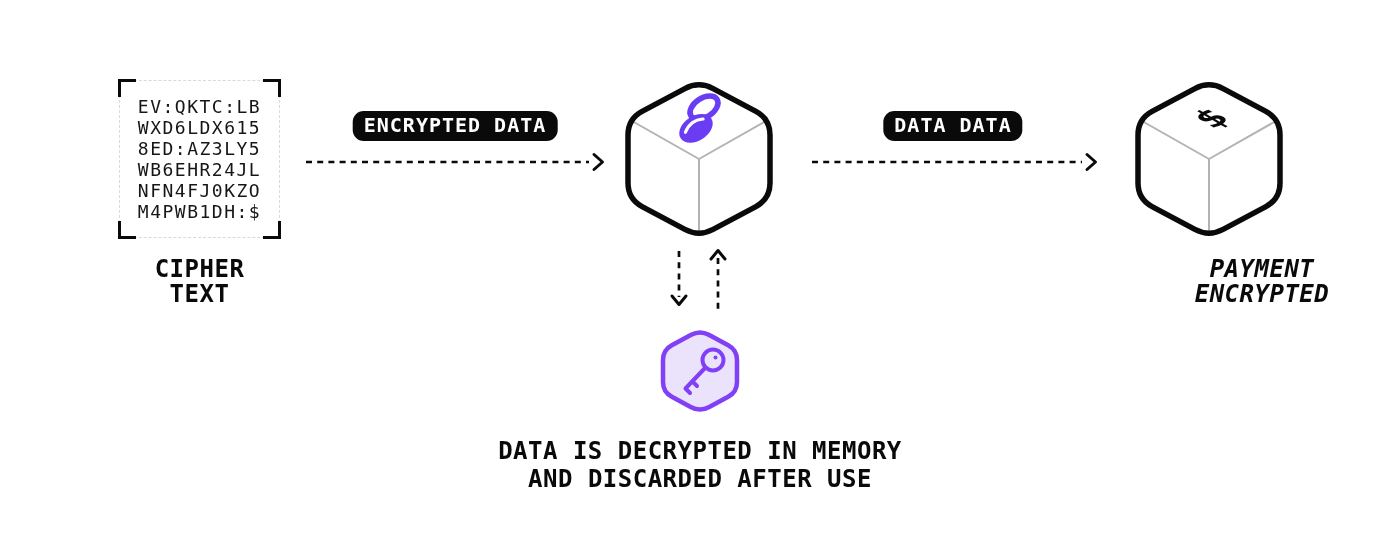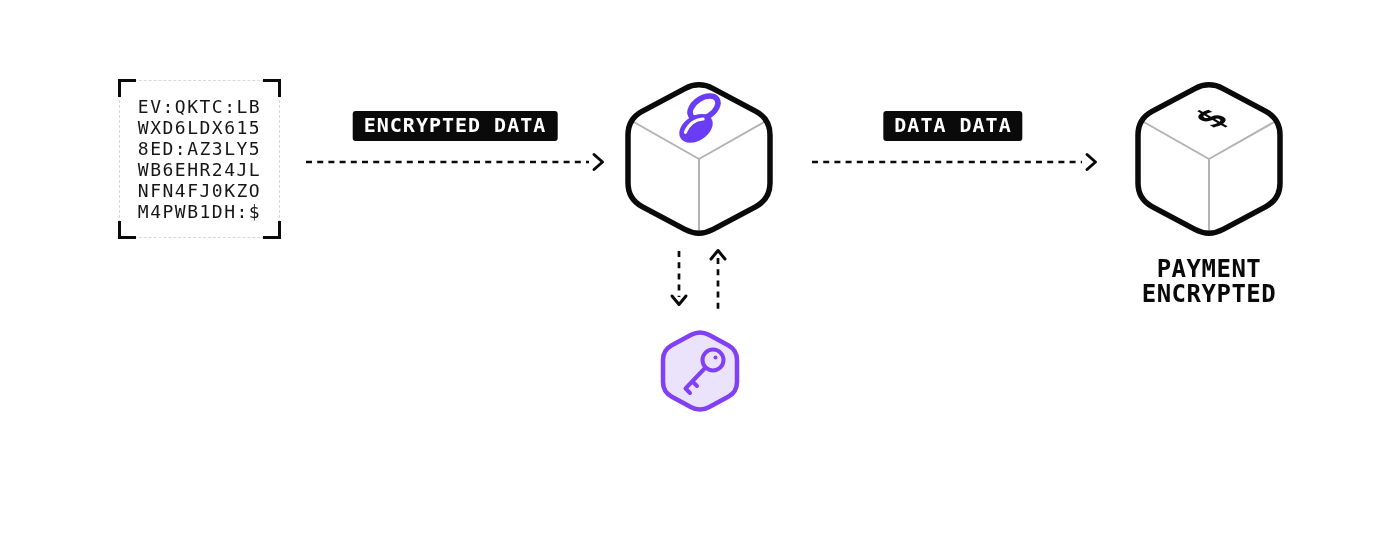--- a/index.html
+++ b/index.html
@@ -25,21 +25,21 @@
   .bracket.bl{left:-2px;bottom:-2px;border-left:3px solid #0a0a0a;border-bottom:3px solid #0a0a0a;}
   .bracket.br{right:-2px;bottom:-2px;border-right:3px solid #0a0a0a;border-bottom:3px solid #0a0a0a;}
 
   .node-label{
     text-align:center;font-weight:bold;font-size:24px;line-height:25px;
     letter-spacing:0.5px;white-space:nowrap;
   }
 
   .badge{
     background:#0a0a0a;color:#ffffff;font-weight:bold;font-size:20px;
-    letter-spacing:1px;padding:2px 11px 4px 11px;border-radius:3px;
+    letter-spacing:1px;padding:2px 11px 4px 11px;border-radius:11px;
     transform:translateX(-50%);white-space:nowrap;
   }
 
   .caption{
     left:0;top:437px;width:1400px;text-align:center;
     font-weight:bold;font-size:24px;line-height:28px;letter-spacing:0.5px;
   }
 </style>
 </head>
 <body>
@@ -52,20 +52,24 @@
     <span class="bracket bl"></span>
     <span class="bracket br"></span>
     <div class="cipher-line">EV:QKTC:LB</div>
     <div class="cipher-line">WXD6LDX615</div>
     <div class="cipher-line">8ED:AZ3LY5</div>
     <div class="cipher-line">WB6EHR24JL</div>
     <div class="cipher-line">NFN4FJ0KZO</div>
     <div class="cipher-line">M4PWB1DH:$</div>
   </div>
 
+  <div class="abs node-label" style="left:119px;top:257px;width:161px;">
+    <div>CIPHER</div>
+    <div>TEXT</div>
+  </div>
 
   <div class="abs badge" style="left:455px;top:111px;">ENCRYPTED DATA</div>
 
   <svg class="abs" style="left:303px;top:148px;" width="306" height="28" viewBox="0 0 306 28">
     <line x1="3" y1="14" x2="286" y2="14" stroke="#0a0a0a" stroke-width="2.7" stroke-dasharray="6 5.2"></line>
     <path d="M 291 6.5 L 299.5 14 L 291 21.5" fill="none" stroke="#0a0a0a" stroke-width="3" stroke-linecap="round" stroke-linejoin="round"></path>
   </svg>
 
   <svg class="abs" style="left:619px;top:73px;" width="160" height="172" viewBox="-80 -86 160 172">
     <path d="M -14.1 -70.4 Q 0 -78 14.1 -70.4 L 56.9 -47.6 Q 71 -40 71 -24 L 71 24 Q 71 40 56.9 47.6 L 14.1 70.4 Q 0 78 -14.1 70.4 L -56.9 47.6 Q -71 40 -71 24 L -71 -24 Q -71 -40 -56.9 -47.6 Z" fill="#ffffff" stroke="none"></path>
@@ -85,35 +89,39 @@
     <path d="M 277 6.5 L 285.5 14 L 277 21.5" fill="none" stroke="#0a0a0a" stroke-width="3" stroke-linecap="round" stroke-linejoin="round"></path>
   </svg>
 
   <svg class="abs" style="left:1129px;top:73px;" width="160" height="172" viewBox="-80 -86 160 172">
     <path d="M -14.1 -70.4 Q 0 -78 14.1 -70.4 L 56.9 -47.6 Q 71 -40 71 -24 L 71 24 Q 71 40 56.9 47.6 L 14.1 70.4 Q 0 78 -14.1 70.4 L -56.9 47.6 Q -71 40 -71 24 L -71 -24 Q -71 -40 -56.9 -47.6 Z" fill="#ffffff" stroke="none"></path>
     <path d="M 0 0 L -67 -38 M 0 0 L 67 -38 M 0 0 L 0 75" stroke="#b3b3b3" stroke-width="2" fill="none"></path>
     <path d="M -14.1 -70.4 Q 0 -78 14.1 -70.4 L 56.9 -47.6 Q 71 -40 71 -24 L 71 24 Q 71 40 56.9 47.6 L 14.1 70.4 Q 0 78 -14.1 70.4 L -56.9 47.6 Q -71 40 -71 24 L -71 -24 Q -71 -40 -56.9 -47.6 Z" fill="none" stroke="#0a0a0a" stroke-width="5.5" stroke-linejoin="round"></path>
     <text transform="translate(2,-41) scale(1,0.58) rotate(-45)" font-size="44" font-weight="bold" text-anchor="middle" dominant-baseline="central" fill="#0a0a0a">$</text>
   </svg>
 
-  <div class="abs node-label" style="left:1119px;top:257px;width:180px;">
+  <div class="abs node-label" style="left:1172px;top:257px;width:180px;font-style:italic;">
     <div>PAYMENT</div>
     <div>ENCRYPTED</div>
   </div>
 
   <svg class="abs" style="left:660px;top:247px;" width="76" height="66" viewBox="0 0 76 66">
     <line x1="19" y1="4" x2="19" y2="50" stroke="#0a0a0a" stroke-width="2.7" stroke-dasharray="6 5.2"></line>
     <path d="M 12 49 L 19 57.5 L 26 49" fill="none" stroke="#0a0a0a" stroke-width="3" stroke-linecap="round" stroke-linejoin="round"></path>
     <path d="M 51 12 L 58 3.5 L 65 12" fill="none" stroke="#0a0a0a" stroke-width="3" stroke-linecap="round" stroke-linejoin="round"></path>
     <line x1="58" y1="11" x2="58" y2="63" stroke="#0a0a0a" stroke-width="2.7" stroke-dasharray="6 5.2"></line>
   </svg>
 
   <svg class="abs" style="left:656px;top:326px;" width="88" height="90" viewBox="-44 -45 88 90">
     <path d="M -8.8 -36.2 Q 0 -41 8.8 -36.2 L 28.2 -25.8 Q 37 -21 37 -11 L 37 11 Q 37 21 28.2 25.8 L 8.8 36.2 Q 0 41 -8.8 36.2 L -28.2 25.8 Q -37 21 -37 11 L -37 -11 Q -37 -21 -28.2 -25.8 Z" fill="#EBE3FC" stroke="#8140F5" stroke-width="4.5" stroke-linejoin="round"></path>
     <g>
       <circle cx="13" cy="-11" r="10.5" fill="none" stroke="#8140F5" stroke-width="4"></circle>
       <circle cx="15.5" cy="-13.5" r="2" fill="#8140F5"></circle>
       <path d="M 5.5 -3.5 L -14.5 17.5 M -14.5 17.5 L -10 22 M -7.5 10.5 L -3 15" fill="none" stroke="#8140F5" stroke-width="4" stroke-linecap="round" stroke-linejoin="round"></path>
     </g>
   </svg>
 
+  <div class="abs caption">
+    <div>DATA IS DECRYPTED IN MEMORY</div>
+    <div>AND DISCARDED AFTER USE</div>
+  </div>
 
 </div>
 
 </body></html>

